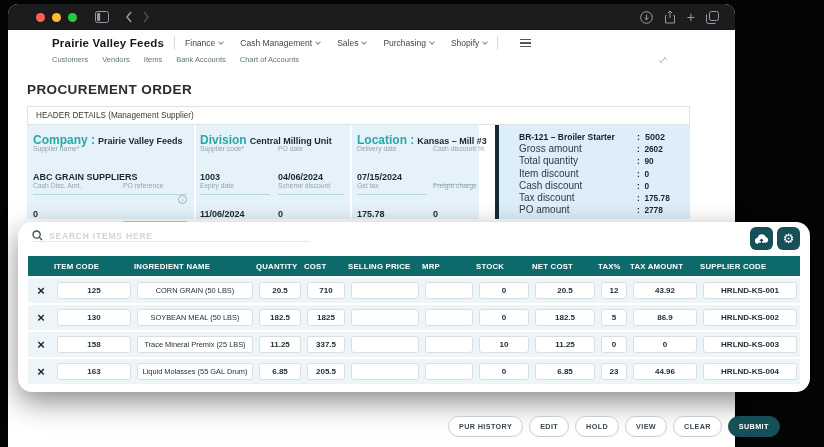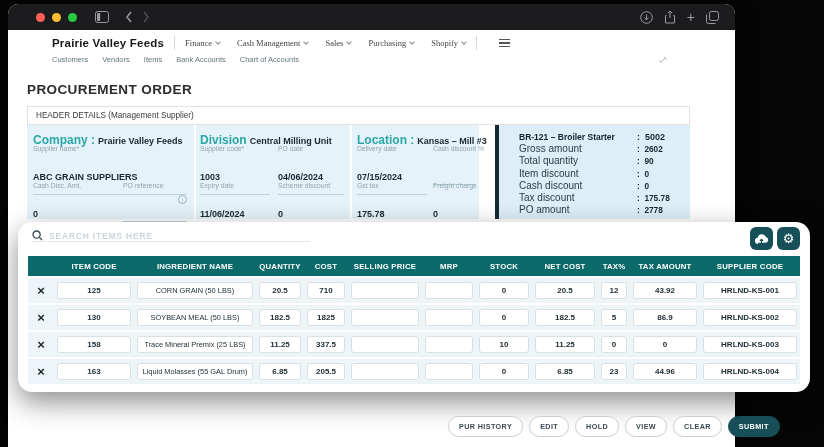--- a/index.html
+++ b/index.html
@@ -18,21 +18,21 @@
   .sidebar-toggle { margin-left:18px; }
   .nav-chevrons { display:flex; gap:9px; margin-left:16px; }
   .tb-right { margin-left:auto; display:flex; gap:11px; margin-right:16px; align-items:center; }
   .tb-right .tb-icon svg, .sidebar-toggle svg, .nav-chevrons svg { display:block; }
 
   
   .navbar { position:absolute; left:52px; top:36px; display:flex; align-items:center; }
   .brand { font-size:11.5px; font-weight:700; color:#181818; letter-spacing:.2px; }
   .nav-divider { width:1px; height:14px; background:#d9d9d9; margin:0 10px; }
   .menus { display:flex; gap:17px; align-items:center; }
-  .menu-item { font-size:8.5px; color:#454545; display:flex; align-items:center; white-space:nowrap; cursor:pointer;font-family:Liberation Serif, serif; }
+  .menu-item { font-size:8.5px; color:#454545; display:flex; align-items:center; white-space:nowrap; cursor:pointer; }
   .chev { width:4px; height:4px; border-right:1px solid #8a8a8a; border-bottom:1px solid #8a8a8a;
     transform:rotate(45deg); margin-left:4px; margin-top:-2px; display:inline-block; }
   .hamburger { margin-left:12px; display:flex; flex-direction:column; gap:2px; cursor:pointer; }
   .hamburger span { display:block; width:11px; height:1.4px; background:#555; }
   .subnav { position:absolute; left:52px; top:55px; display:flex; gap:14px; }
   .subnav-item { font-size:7.5px; color:#64747b; white-space:nowrap; cursor:pointer; }
   .expand-icon { position:absolute; left:657px; top:52px; }
 
   
   .page-title { position:absolute; left:27px; top:82px; font-size:13.5px; font-weight:700;
@@ -70,21 +70,21 @@
     border-bottom:1.5px solid #e3eaed; padding-bottom:0; }
   .search-input { border:none; outline:none; background:transparent; flex:1; font-size:8.5px;
     letter-spacing:.8px; color:#333; font-family:"Liberation Sans", sans-serif; font-weight:600; }
   .search-input::placeholder { color:#ccd6da; }
   .panel-tools { position:absolute; right:10px; top:5px; display:flex; gap:4px; }
   .iconbtn { width:23px; height:23px; border-radius:6px; background:#174f58; color:#fff; display:flex;
     align-items:center; justify-content:center; cursor:pointer; font-size:13px; }
   .grid { display:grid; grid-template-columns:26px 80px 122px 48px 44px 74px 54px 56px 66px 32px 70px 100px;
     align-items:center; }
   .thead { position:absolute; left:10px; top:34px; width:772px; height:20px; background:#0d6a6a; }
-  .th { color:#fff; font-size:7.8px; font-weight:700; text-align:center; letter-spacing:.2px; white-space:nowrap; }
+  .th { color:#fff; font-size:7.8px; font-weight:700; text-align:left; letter-spacing:.2px; white-space:nowrap; }
   .tbody { position:absolute; left:10px; top:56px; width:772px; }
   .trow { background:#eef5f9; height:25px; margin-bottom:2px; }
   .cell { background:#fff; border:1px solid #d8dfe3; border-radius:3px; height:17px; line-height:15px;
     font-size:8px; font-weight:600; color:#1c2a32; text-align:center; margin:0 3px; overflow:hidden; white-space:nowrap; }
   .cell.name { font-size:7.4px; font-weight:500; }
   .xdel { font-size:13px; font-weight:900; color:#15232b; text-align:center; cursor:pointer; line-height:1; }
 
   
   .actions { position:absolute; left:448px; top:416px; display:flex; gap:6px; }
   .pill { height:21px; border-radius:10.5px; border:1px solid #c6ced2; background:#fff; color:#3a484f;

